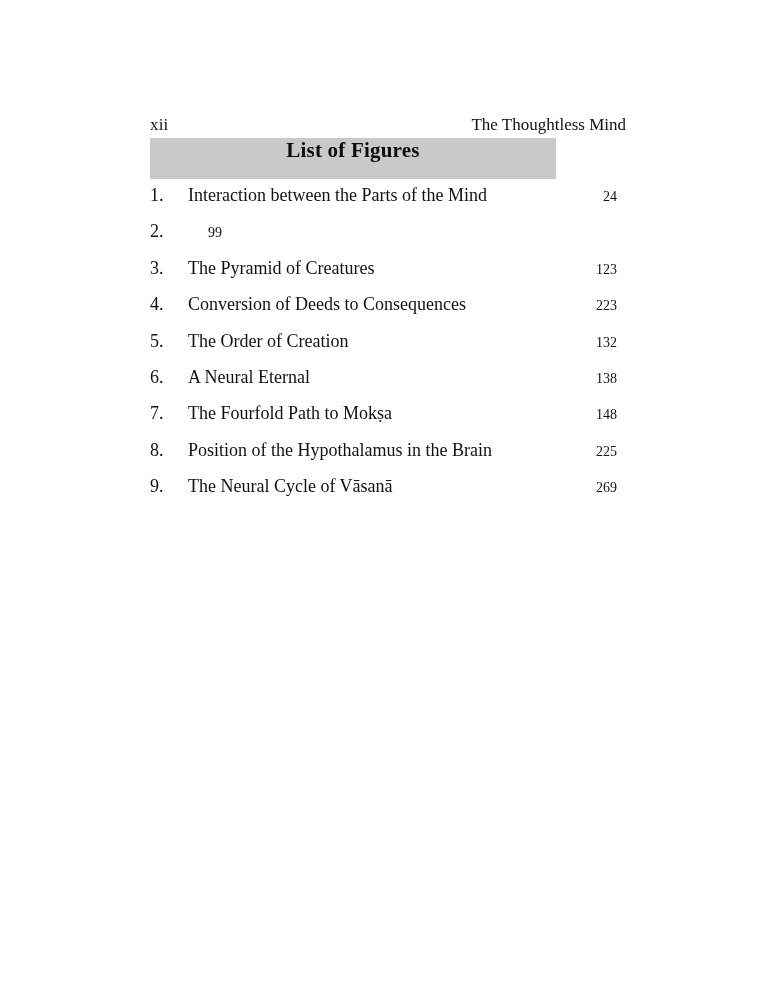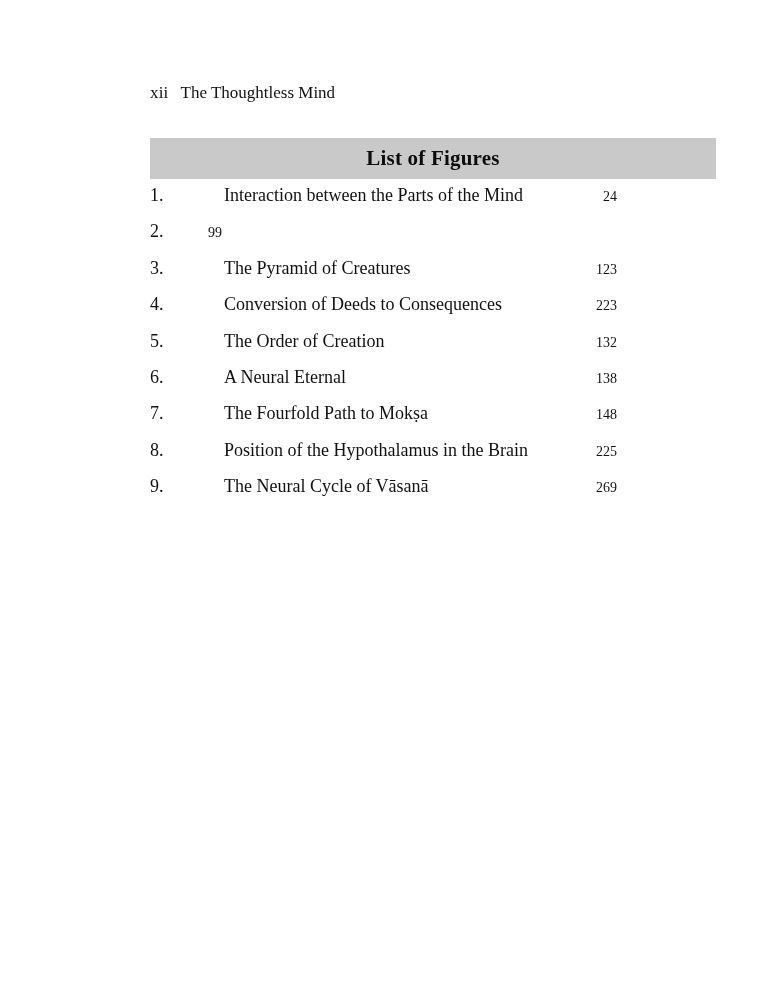--- a/index.html
+++ b/index.html
@@ -23,43 +23,42 @@
   }
 
   
   .running-head {
     position: absolute;
     left: 150px;
     top: 83px;
     width: 476px;
     display: flex;
     align-items: baseline;
-    justify-content: flex-start;
-    gap: 12px;
+    justify-content: space-between;
   }
   .folio {
     font-size: 17px;
     letter-spacing: 0.2px;
     white-space: nowrap;
   }
   .book-title {
     font-size: 17px;
     white-space: nowrap;
+    margin-top: 32px;
   }
 
   
   .banner {
     position: absolute;
     left: 150px;
     top: 138px;
-    width: 566px;
+    width: 406px;
     height: 41px;
     background: #c9c9c9;
     display: flex;
-    align-items: center;
     justify-content: center;
   }
   .banner-title {
     font-size: 21px;
     font-weight: bold;
     letter-spacing: 0.2px;
     color: #0d0d0d;
   }
 
   
@@ -79,21 +78,20 @@
     flex: 0 0 38px;
     font-size: 18px;
     text-align: left;
     white-space: nowrap;
   }
   .fig-title {
     flex: 1 1 auto;
     font-size: 18px;
     white-space: nowrap;
     padding-right: 8px;
-    margin-left: 36px;
   }
   .fig-page {
     flex: 0 0 auto;
     min-width: 34px;
     font-size: 14px;
     text-align: right;
     white-space: nowrap;
   }
 </style>
 </head>

